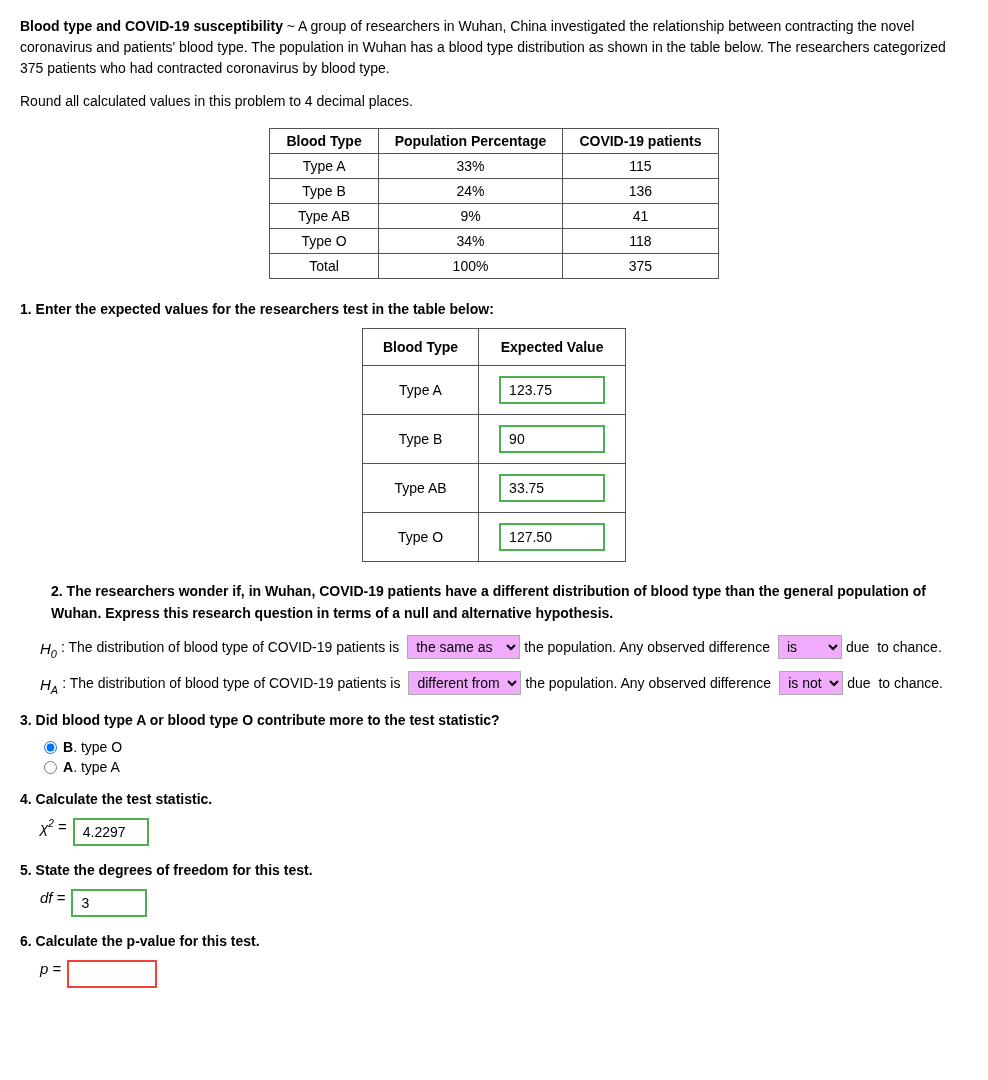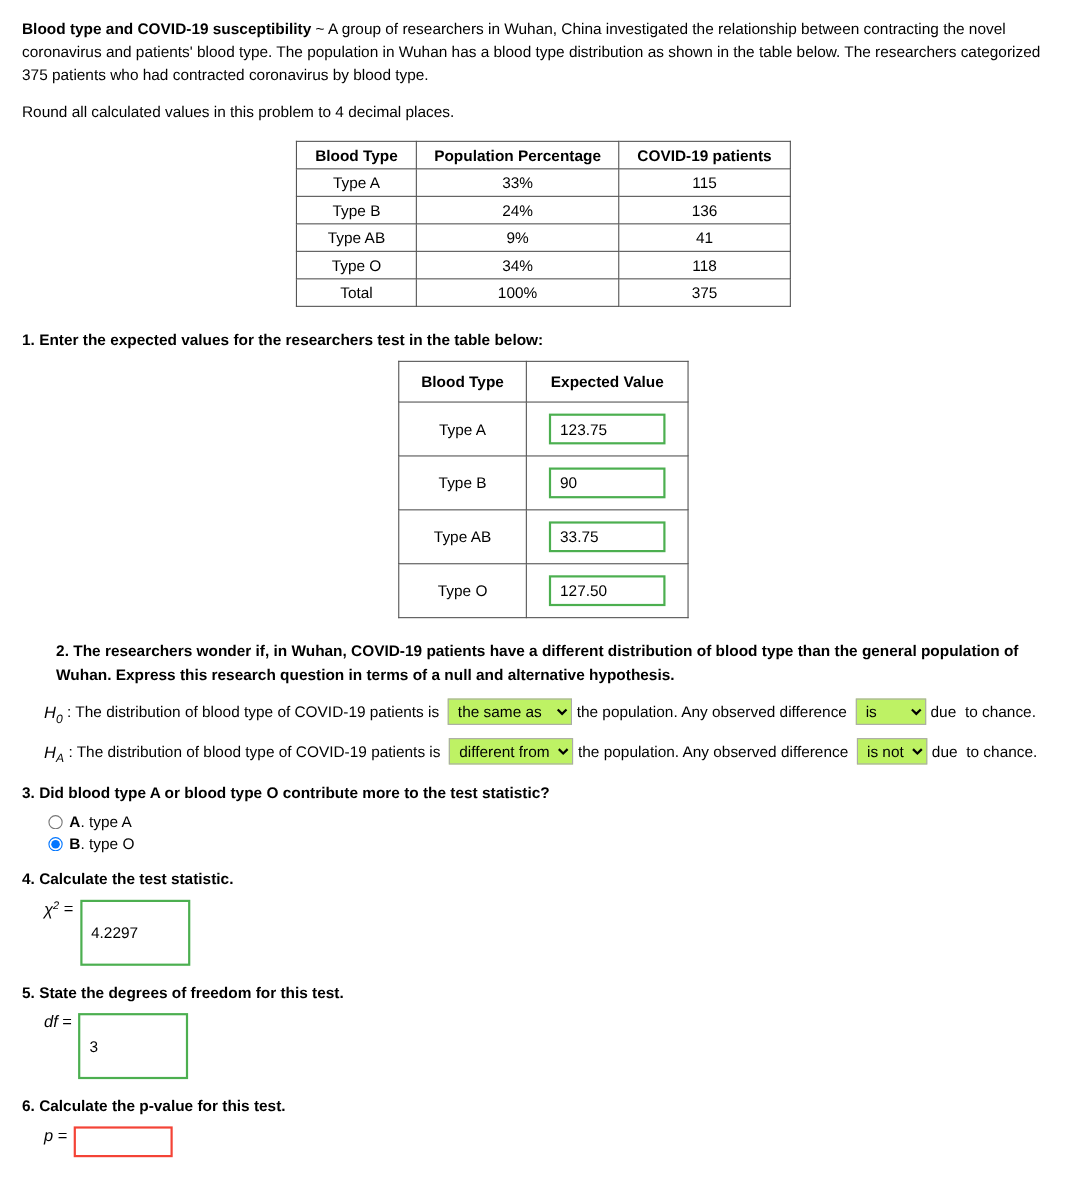--- a/index.html
+++ b/index.html
@@ -88,21 +88,21 @@
       padding-left: 20px;
     }
     .hypothesis-line span {
       margin-right: 4px;
     }
     .hyp-select {
       border: 1px solid #aaa;
       padding: 2px 4px;
       font-size: 14px;
       margin: 0 4px;
-      background: #bef264;
+      background: #f0abfc;
       cursor: pointer;
     }
     
     sub { font-size: 11px; }
     
     .q3-section {
       margin-bottom: 14px;
     }
     .radio-group {
       padding-left: 24px;
@@ -122,23 +122,23 @@
       margin-bottom: 14px;
     }
     .calc-line {
       display: flex;
       align-items: flex-start;
       padding-left: 20px;
       margin-top: 6px;
     }
     .calc-input {
       border: 2px solid #4caf50;
-      padding: 20px 8px;
-      font-size: 14px;
-      width: 100px;
+      padding: 4px 8px;
+      font-size: 14px;
+      width: 76px;
       outline: none;
     }
     .calc-input-empty {
       border: 2px solid #f44336;
       padding: 4px 8px;
       font-size: 14px;
       width: 90px;
       outline: none;
     }
     .equals {
@@ -260,26 +260,26 @@
   <span>due</span>
   <span>&nbsp;to chance.</span>
 </div>
 
 <div class="q3-section">
   <p class="section-header">
     <span>3.</span><span> Did blood type A or blood type O contribute more to the test statistic?</span>
   </p>
   <div class="radio-group">
     <div class="radio-item">
+      <input type="radio" name="q3" id="optB" checked="" style="">
+      <label for="optB"><strong>B</strong>. type O</label>
+    </div>
+    <div class="radio-item">
       <input type="radio" name="q3" id="optA" style="">
       <label for="optA"><strong>A</strong>. type A</label>
-    </div>
-    <div class="radio-item">
-      <input type="radio" name="q3" id="optB" checked="" style="">
-      <label for="optB"><strong>B</strong>. type O</label>
     </div>
   </div>
 </div>
 
 <div class="q4-section">
   <p class="section-header">
     <span>4.</span><span> Calculate the test statistic.</span>
   </p>
   <div class="calc-line">
     <span class="math-sym"><i>χ</i><sup>2</sup></span>

